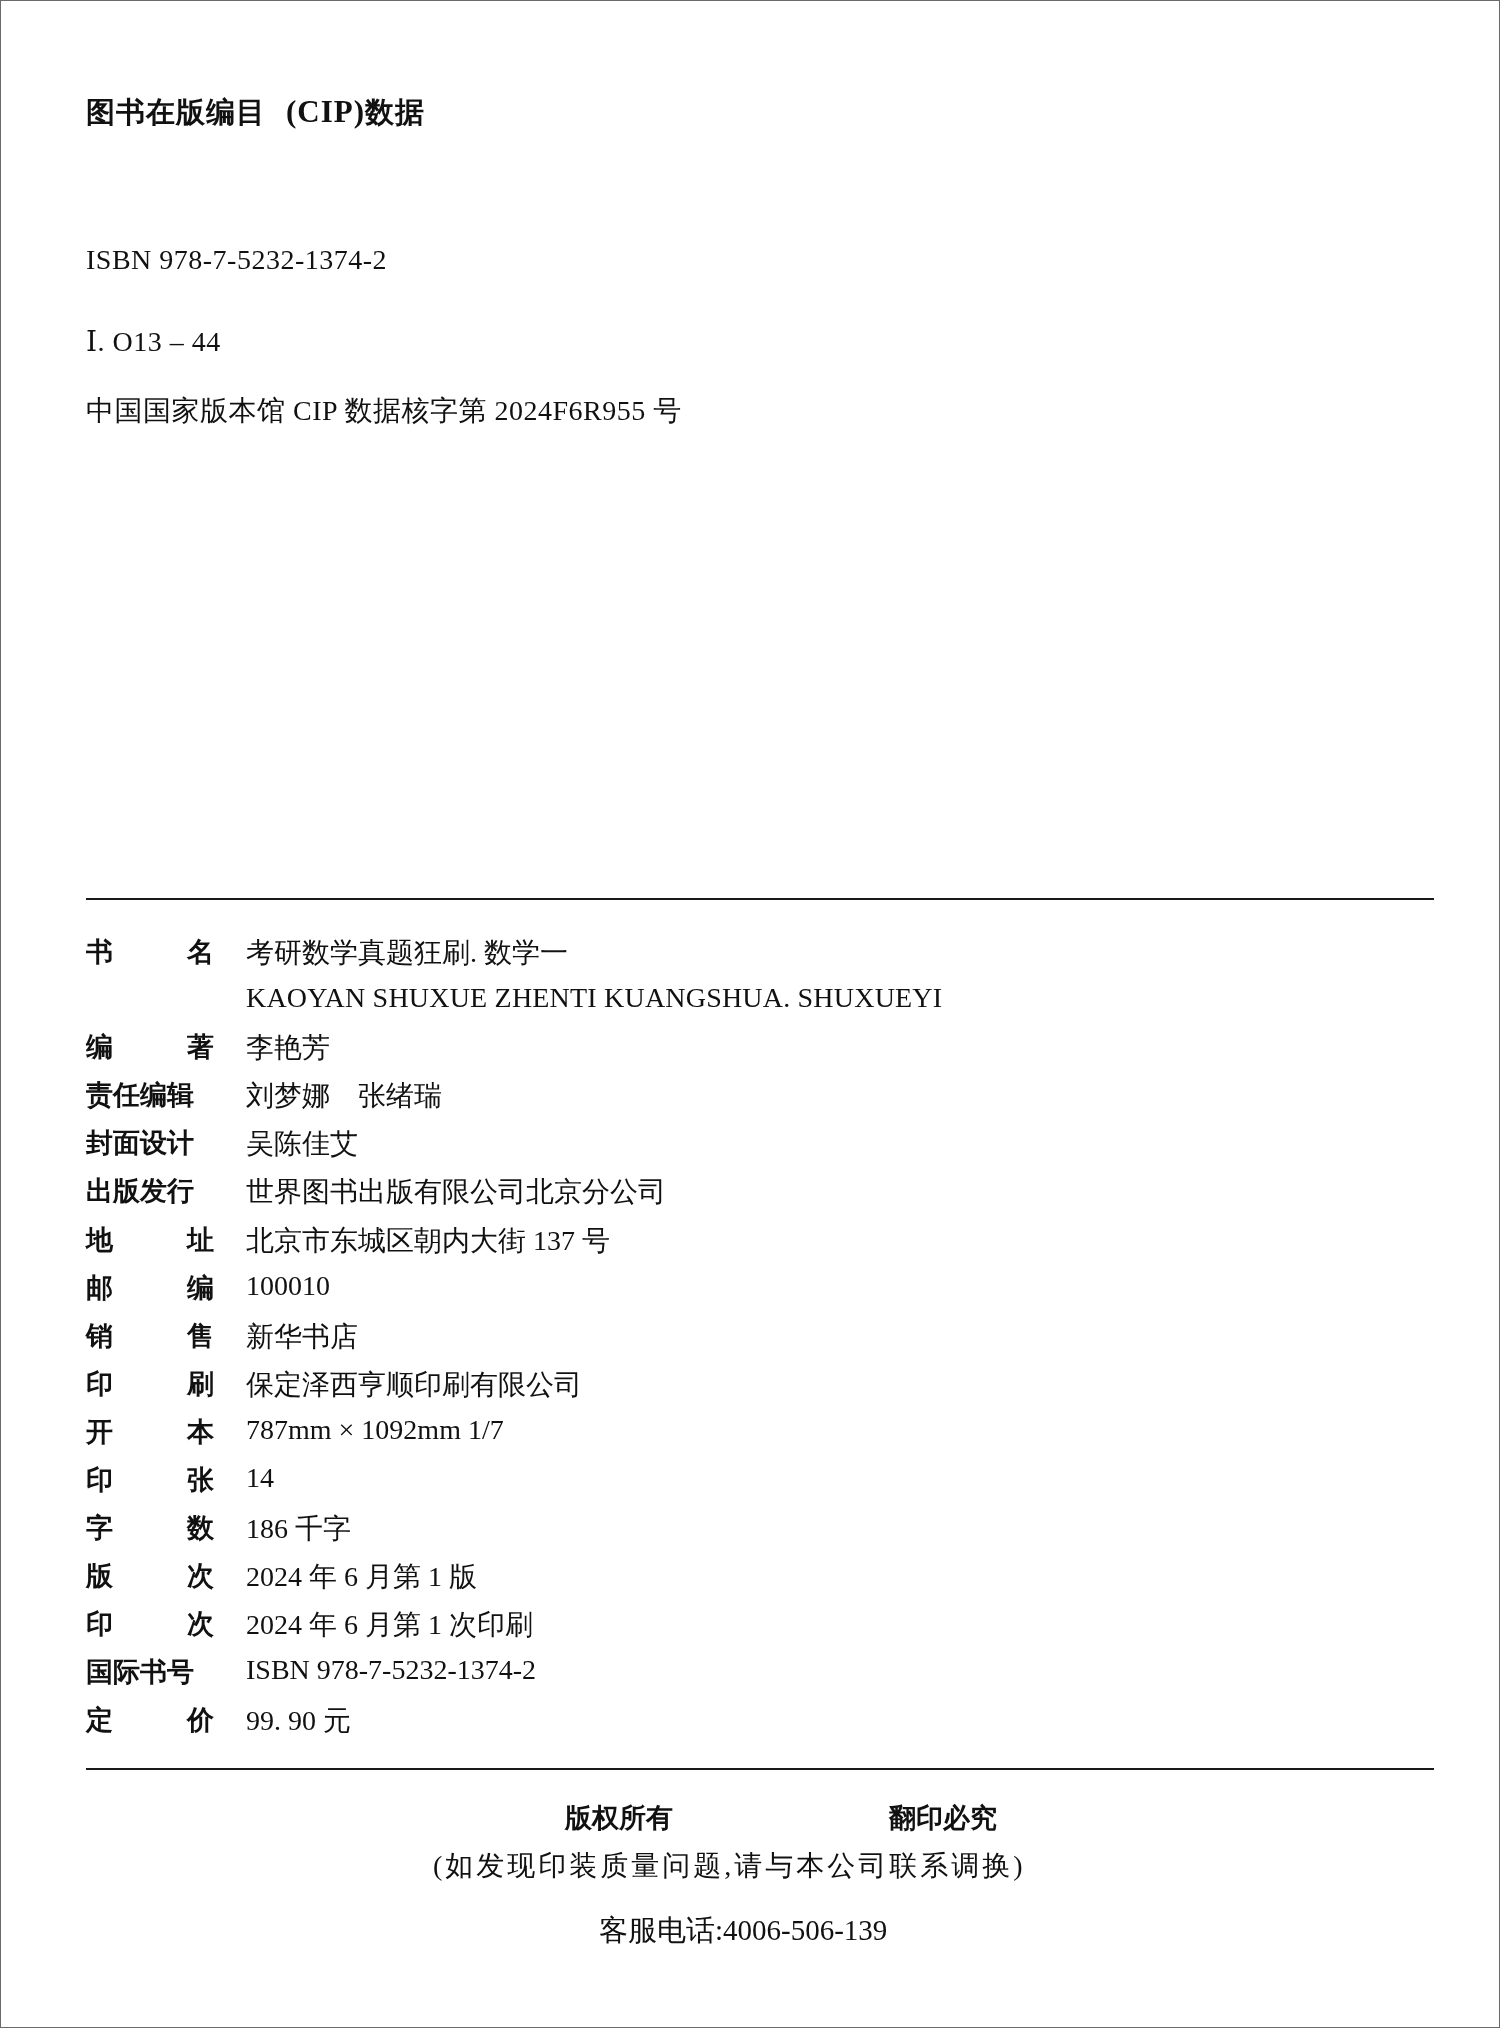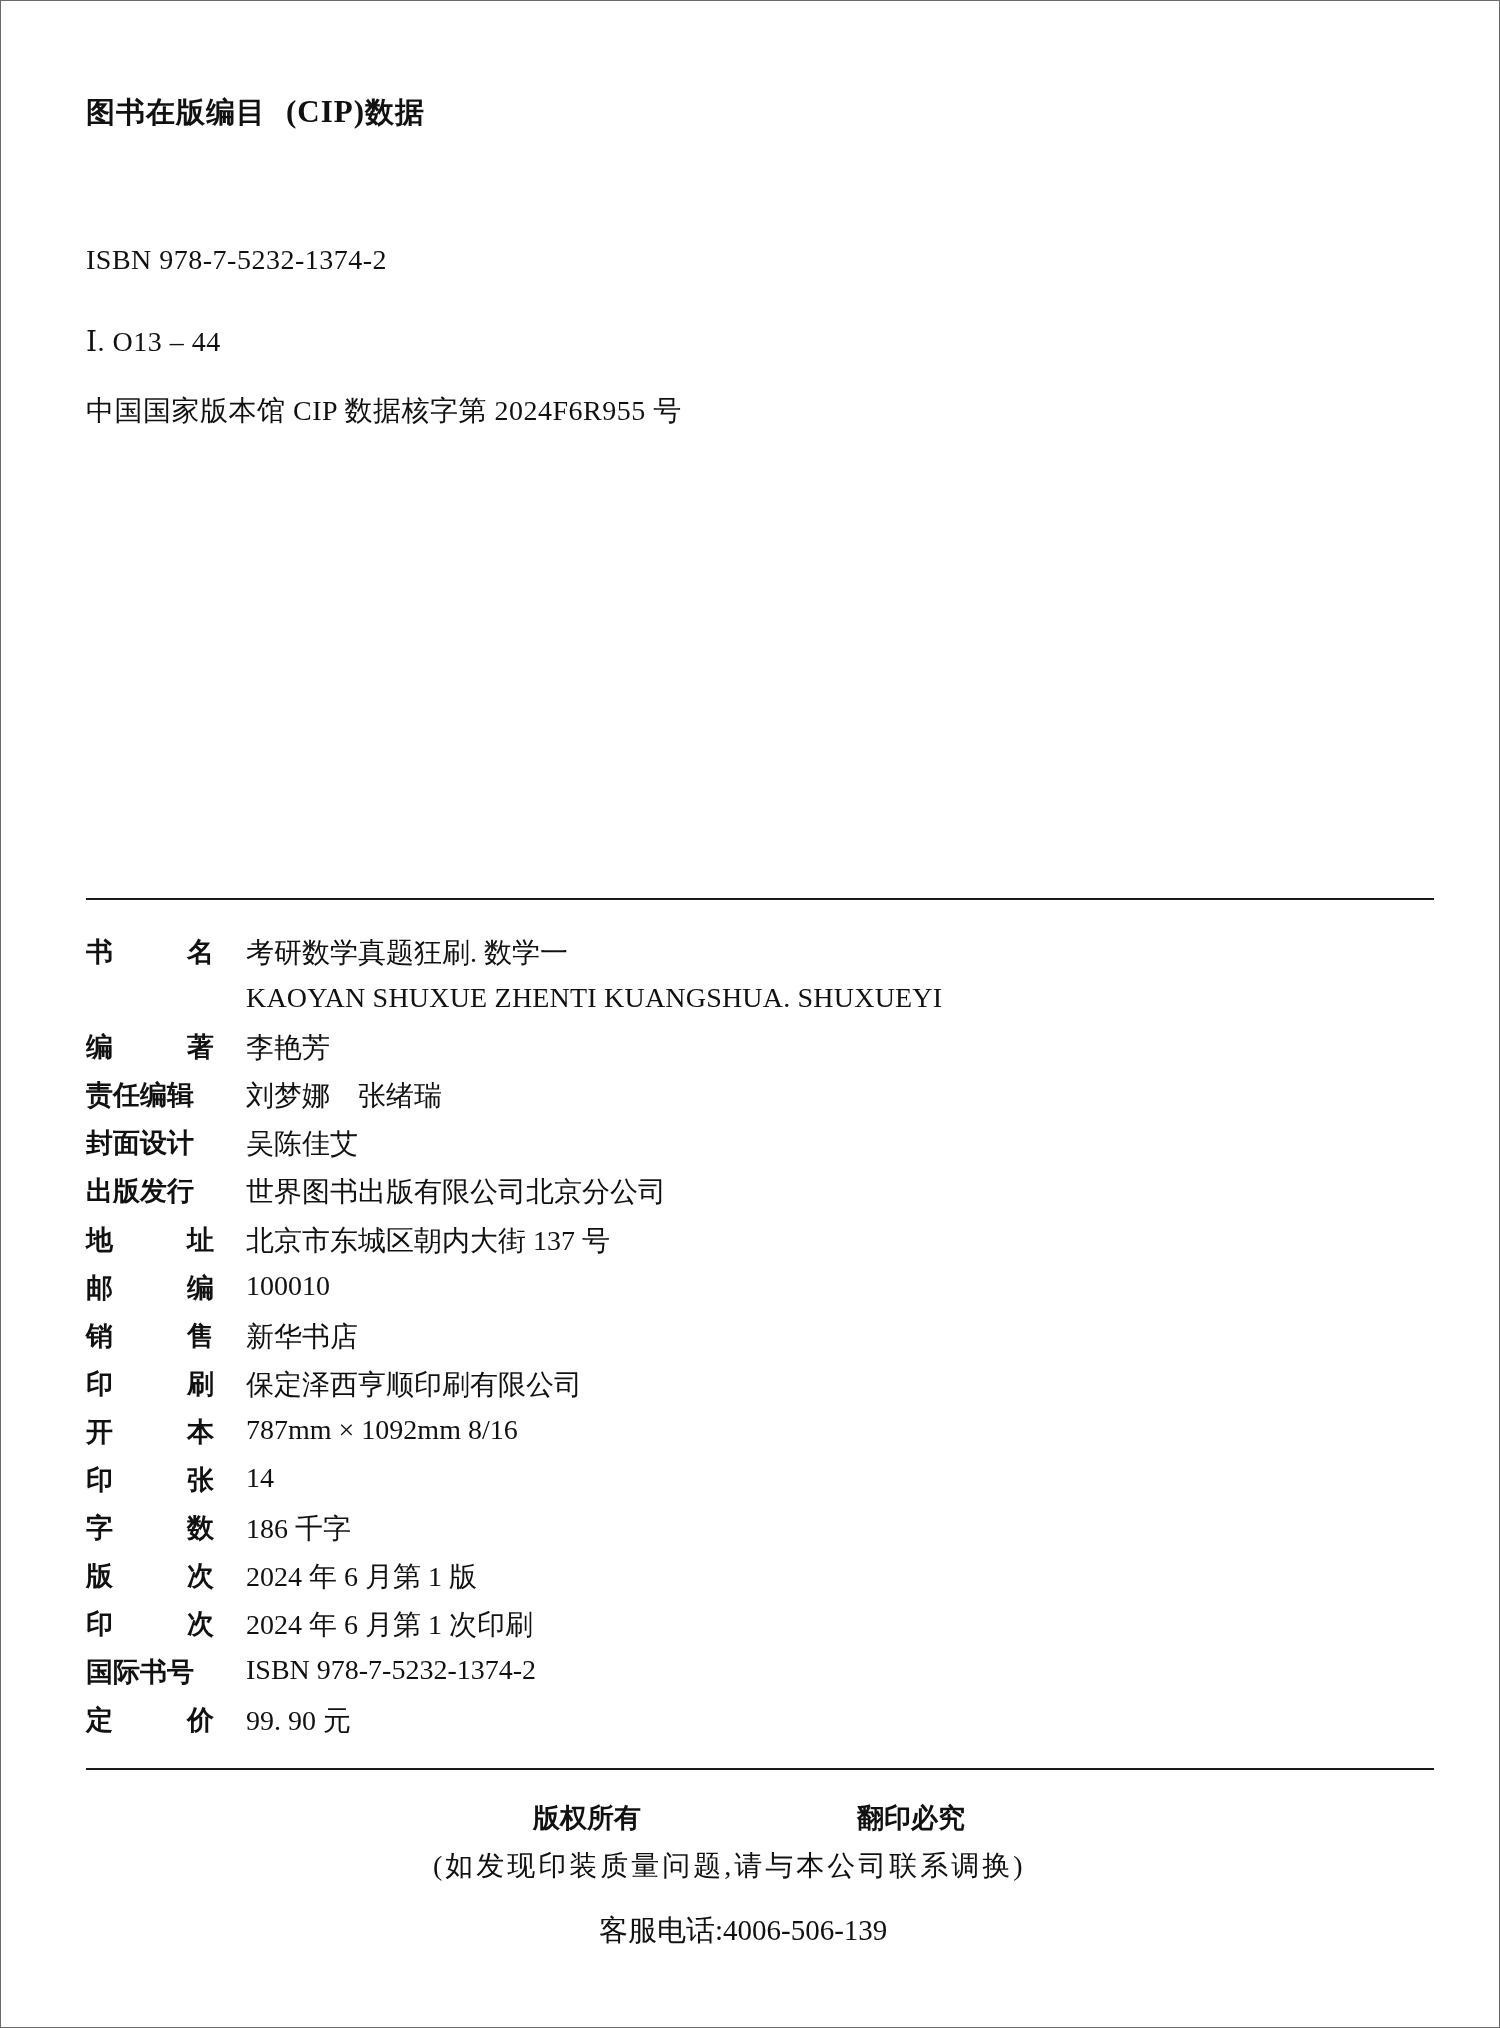--- a/index.html
+++ b/index.html
@@ -21,21 +21,21 @@
   .rule { position: absolute; left: 85px; width: 1348px; height: 2px; background: #1a1a1a; }
   .info-row { position: absolute; left: 85px; height: 40px; font-size: 28px; }
   .info-label {
     position: absolute; left: 0; top: 0; width: 128px;
     font-family: "DejaVu Sans", sans-serif; font-weight: bold; font-size: 27px;
     display: flex; justify-content: space-between;
   }
   .info-value { position: absolute; left: 160px; top: 0; font-size: 28px; white-space: nowrap; }
   .info-value-2 { position: absolute; left: 160px; top: 48px; font-size: 28px; white-space: nowrap; letter-spacing: 0.2px; }
   .rights {
-    font-family: "DejaVu Sans", sans-serif; font-weight: bold; font-size: 27px;
+    font-family: "DejaVu Sans", sans-serif; font-weight: bold; font-size: 27px; margin-left: 32px;
   }
   .notice { font-size: 28px; letter-spacing: 3px; }
   .hotline { font-size: 29px; }
 </style>
 </head>
 <body>
 
 <div class="page">
 
   <div class="abs cip-title">
@@ -108,21 +108,21 @@
           <span>印</span>
           <span>刷</span>
         </div>
       <div class="info-value">保定泽西亨顺印刷有限公司</div>
     </div>
     <div class="info-row" style="top:1413px;">
       <div class="info-label">
           <span>开</span>
           <span>本</span>
         </div>
-      <div class="info-value">787mm × 1092mm 8/16</div>
+      <div class="info-value">787mm × 1092mm 1/7</div>
     </div>
     <div class="info-row" style="top:1461px;">
       <div class="info-label">
           <span>印</span>
           <span>张</span>
         </div>
       <div class="info-value">14</div>
     </div>
     <div class="info-row" style="top:1509px;">
       <div class="info-label">

